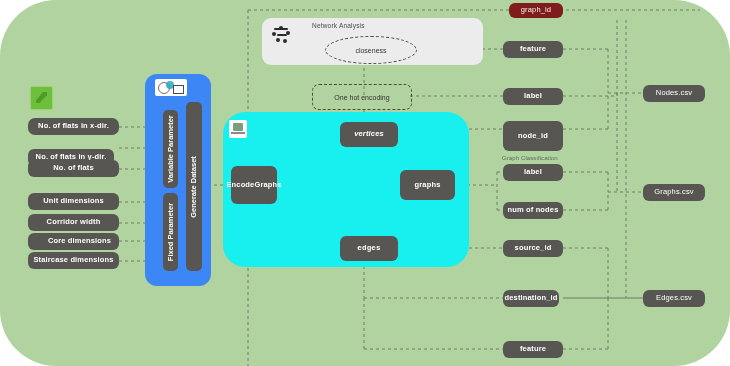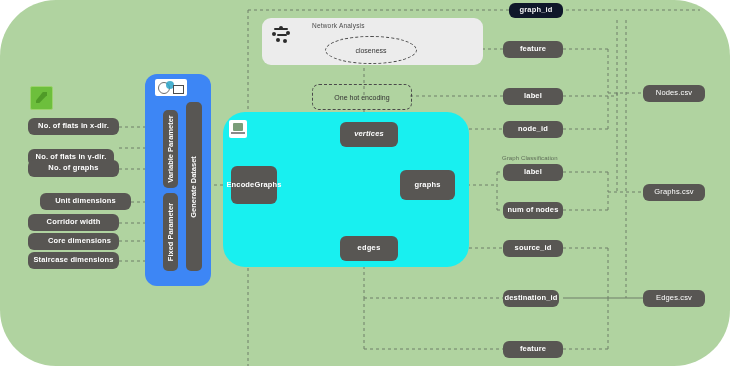--- a/index.html
+++ b/index.html
@@ -16,21 +16,21 @@
   #wires{position:absolute;left:0;top:0;width:730px;height:366px;
          pointer-events:none;}
 
   
   .node{position:absolute;background:#585653;color:#ffffff;
         border-radius:6px;display:flex;align-items:center;
         justify-content:center;text-align:center;
         font-size:7.5px;font-weight:bold;letter-spacing:.15px;
         box-sizing:border-box;padding:2px 4px;line-height:1.15;}
   .node.plain{font-weight:normal;font-size:7.5px;}
-  .node.light{background:#0f172a;color:#f2f2f2;font-weight:bold;}
+  .node.light{background:#7f1d1d;color:#f2f2f2;font-weight:normal;}
 
   
   .bluepanel{position:absolute;left:145px;top:74px;width:66px;height:212px;
              background:#3d86f5;border-radius:12px;}
   .vbar{position:absolute;background:#585653;border-radius:5px;
         color:#fff;font-size:7.5px;font-weight:bold;}
   .vbar span{display:block;white-space:nowrap;
              transform:rotate(-90deg);transform-origin:center center;
              position:absolute;left:50%;top:50%;
              margin-left:-50px;margin-top:-5px;width:100px;height:10px;
@@ -150,25 +150,25 @@
       <path d="M608 93 H643"></path>
       <path d="M608 192 H643"></path>
     </g>
     <g stroke="#6f7f68" stroke-width="1.1" fill="none">
       <path d="M563 298 H643"></path>
     </g>
   </svg>
 
   <div class="icon-green"></div>
 
-  <div class="node" style="left:28px;top:118px;width:91px;height:17px;">No. of flats in x-dir.</div>
+  <div class="node" style="left:28px;top:118px;width:91px;height:17px;border-radius:7px;">No. of flats in x-dir.</div>
   <div class="node" style="left:28px;top:149px;width:86px;height:17px;">No. of flats in y-dir.</div>
-  <div class="node" style="left:28px;top:160px;width:91px;height:17px;">No. of graphs</div>
-
-  <div class="node" style="left:28px;top:193px;width:91px;height:17px;margin-left:12px;">Unit dimensions</div>
+  <div class="node" style="left:28px;top:160px;width:91px;height:17px;">No. of flats</div>
+
+  <div class="node" style="left:28px;top:193px;width:91px;height:17px;">Unit dimensions</div>
   <div class="node" style="left:28px;top:214px;width:91px;height:17px;text-align:right;">Corridor width</div>
   <div class="node" style="left:28px;top:233px;width:91px;height:17px;padding-left:16px;">Core dimensions</div>
   <div class="node" style="left:28px;top:252px;width:91px;height:17px;">Staircase dimensions</div>
 
   <div class="bluepanel"></div>
   <div class="icon-white gh-icon">
     <span class="g1"></span>
       <span class="g2"></span>
       <span class="g3"></span>
   </div>
@@ -208,21 +208,21 @@
     <span>Graphs</span>
   </div>
   <div class="node" style="left:340px;top:122px;width:58px;height:25px;font-style:italic;">vertices</div>
   <div class="node" style="left:340px;top:236px;width:58px;height:25px;font-family:Liberation Mono, monospace;">edges</div>
   <div class="node" style="left:400px;top:170px;width:55px;height:30px;">graphs</div>
 
   <div class="node light" style="left:509px;top:3px;width:54px;height:15px;">graph_id</div>
 
   <div class="node" style="left:503px;top:41px;width:60px;height:17px;">feature</div>
   <div class="node" style="left:503px;top:88px;width:60px;height:17px;">label</div>
-  <div class="node" style="left:503px;top:121px;width:60px;height:17px;">node_id</div>
+  <div class="node" style="left:503px;top:121px;width:60px;height:30px;">node_id</div>
 
   <div class="smalllabel" style="left:502px;top:155px;">Graph Classification</div>
   <div class="node" style="left:503px;top:164px;width:60px;height:17px;">label</div>
   <div class="node" style="left:503px;top:202px;width:60px;height:17px;">num of nodes</div>
 
   <div class="node" style="left:503px;top:240px;width:60px;height:17px;">source_id</div>
   <div class="node" style="left:503px;top:290px;width:56px;height:17px;">destination_id</div>
   <div class="node" style="left:503px;top:341px;width:60px;height:17px;">feature</div>
 
   <div class="node plain" style="left:643px;top:85px;width:62px;height:17px;">Nodes.csv</div>

